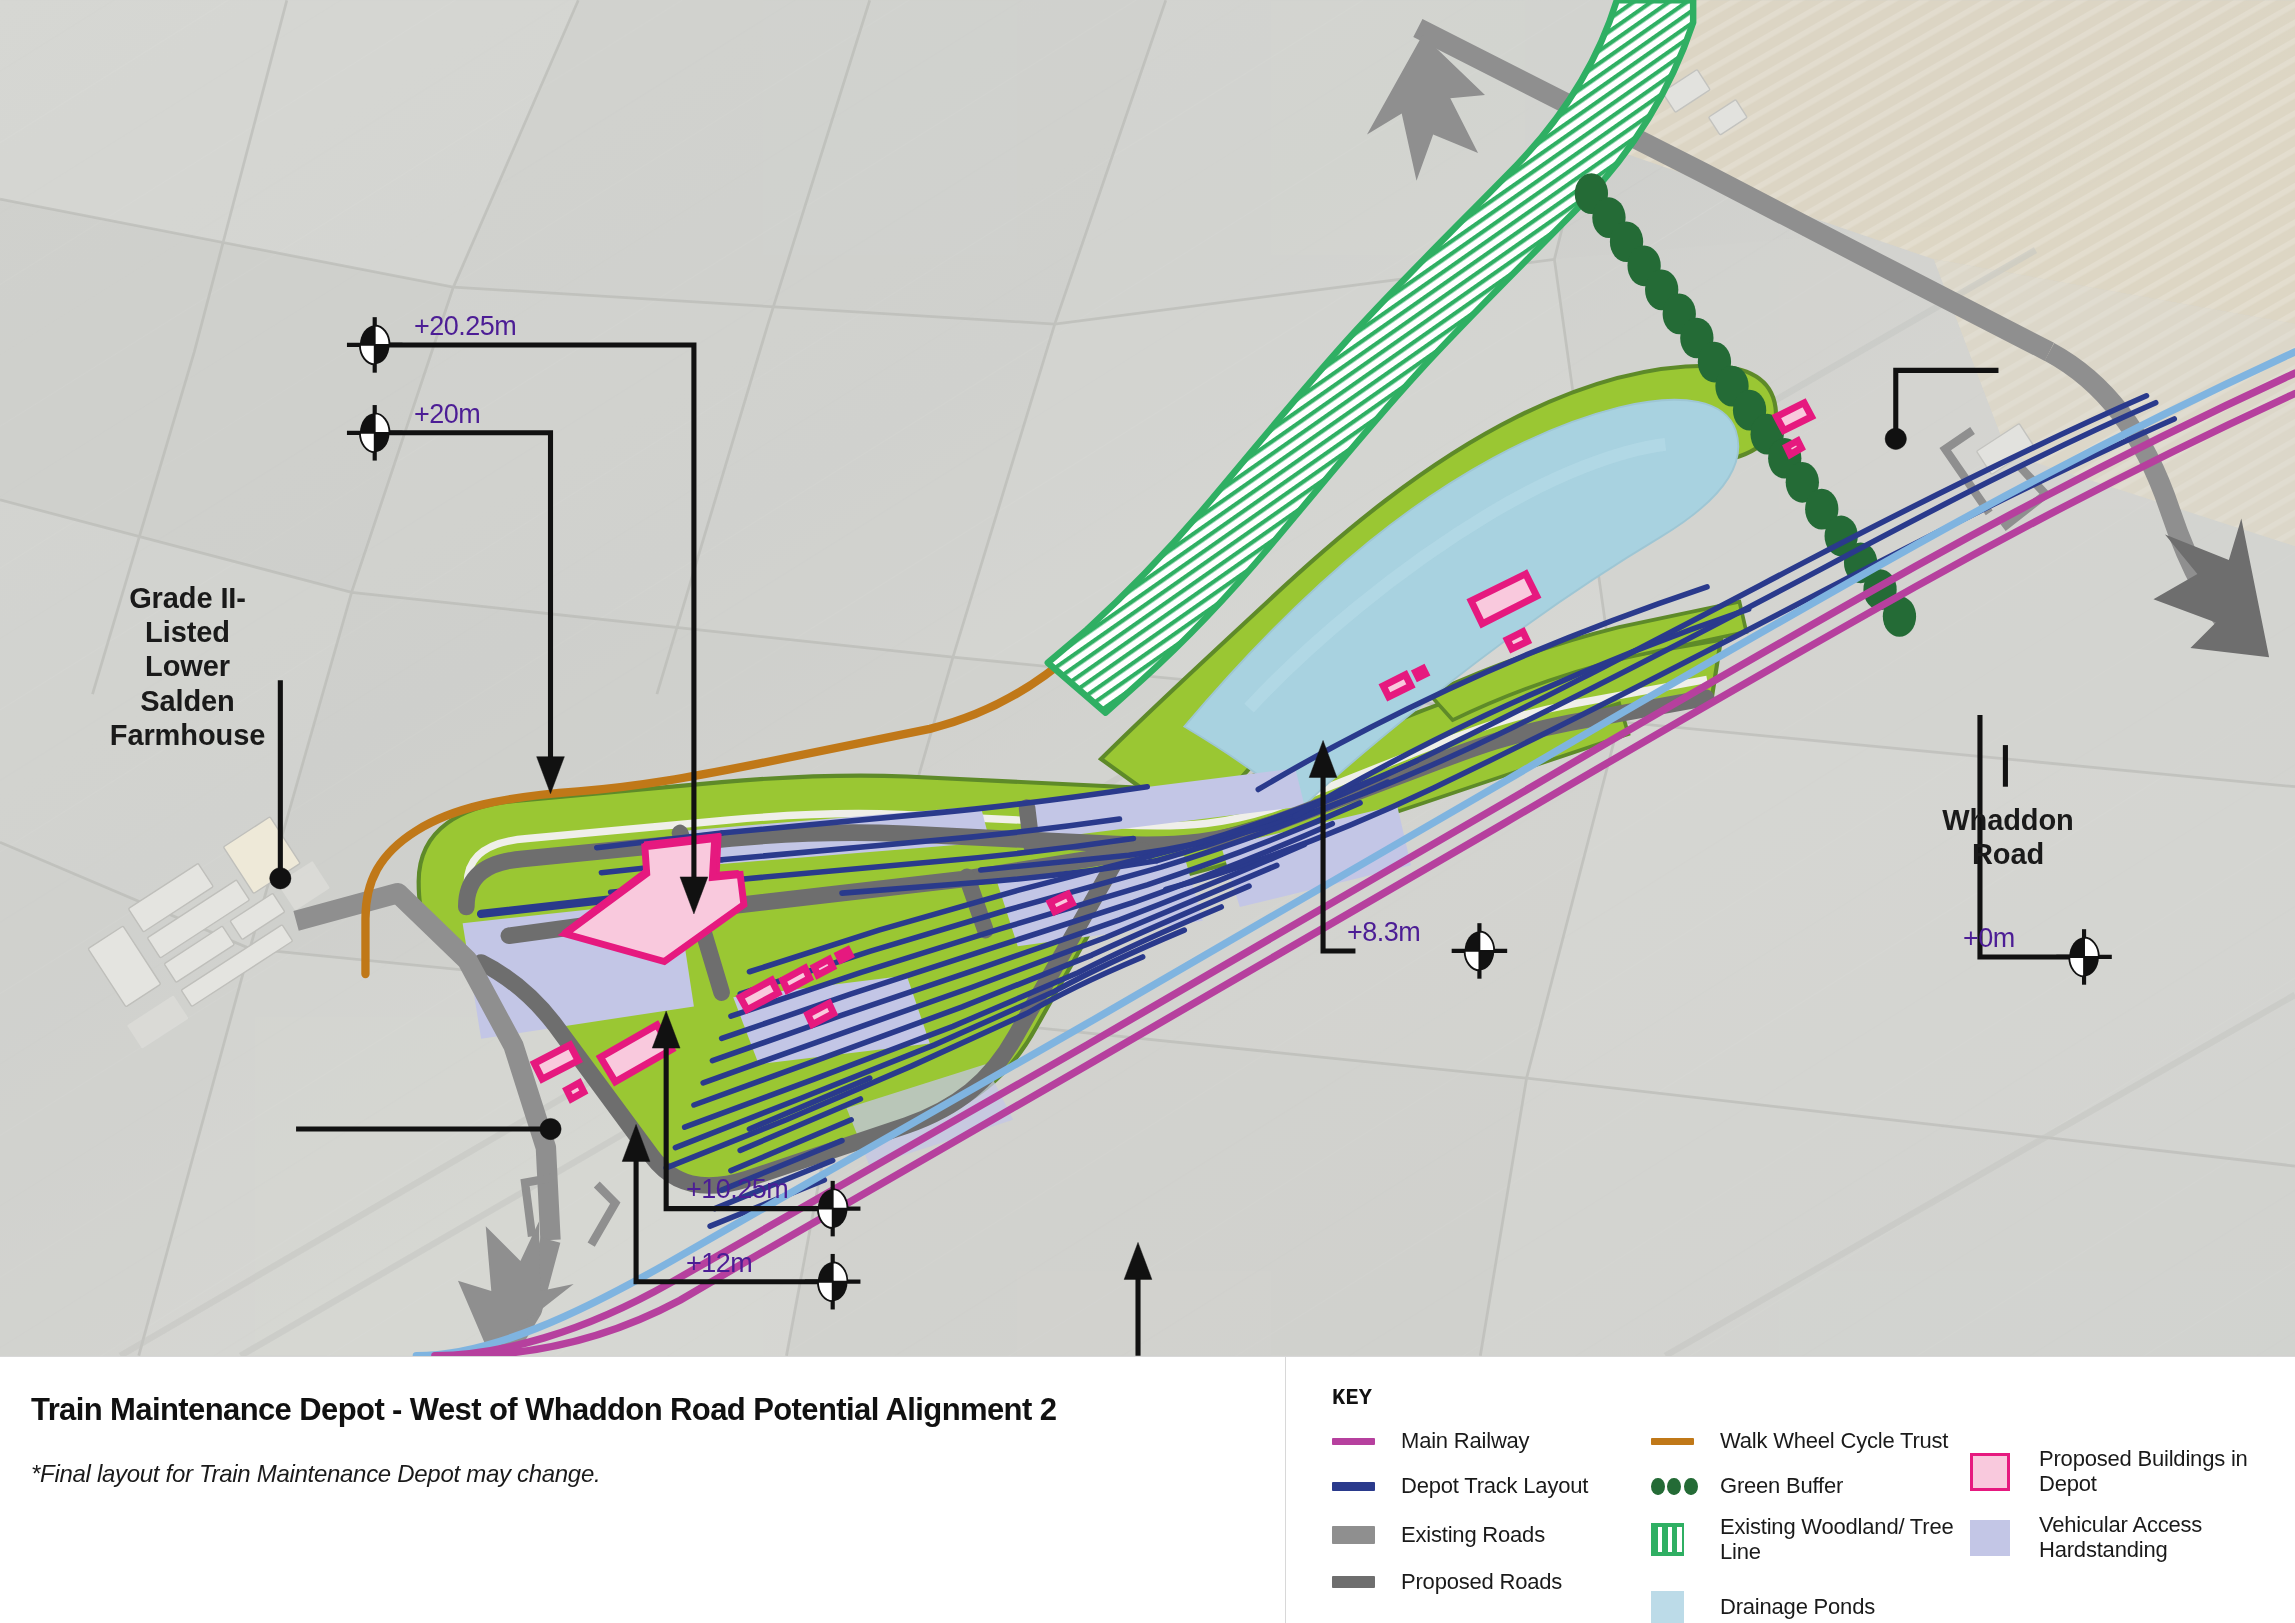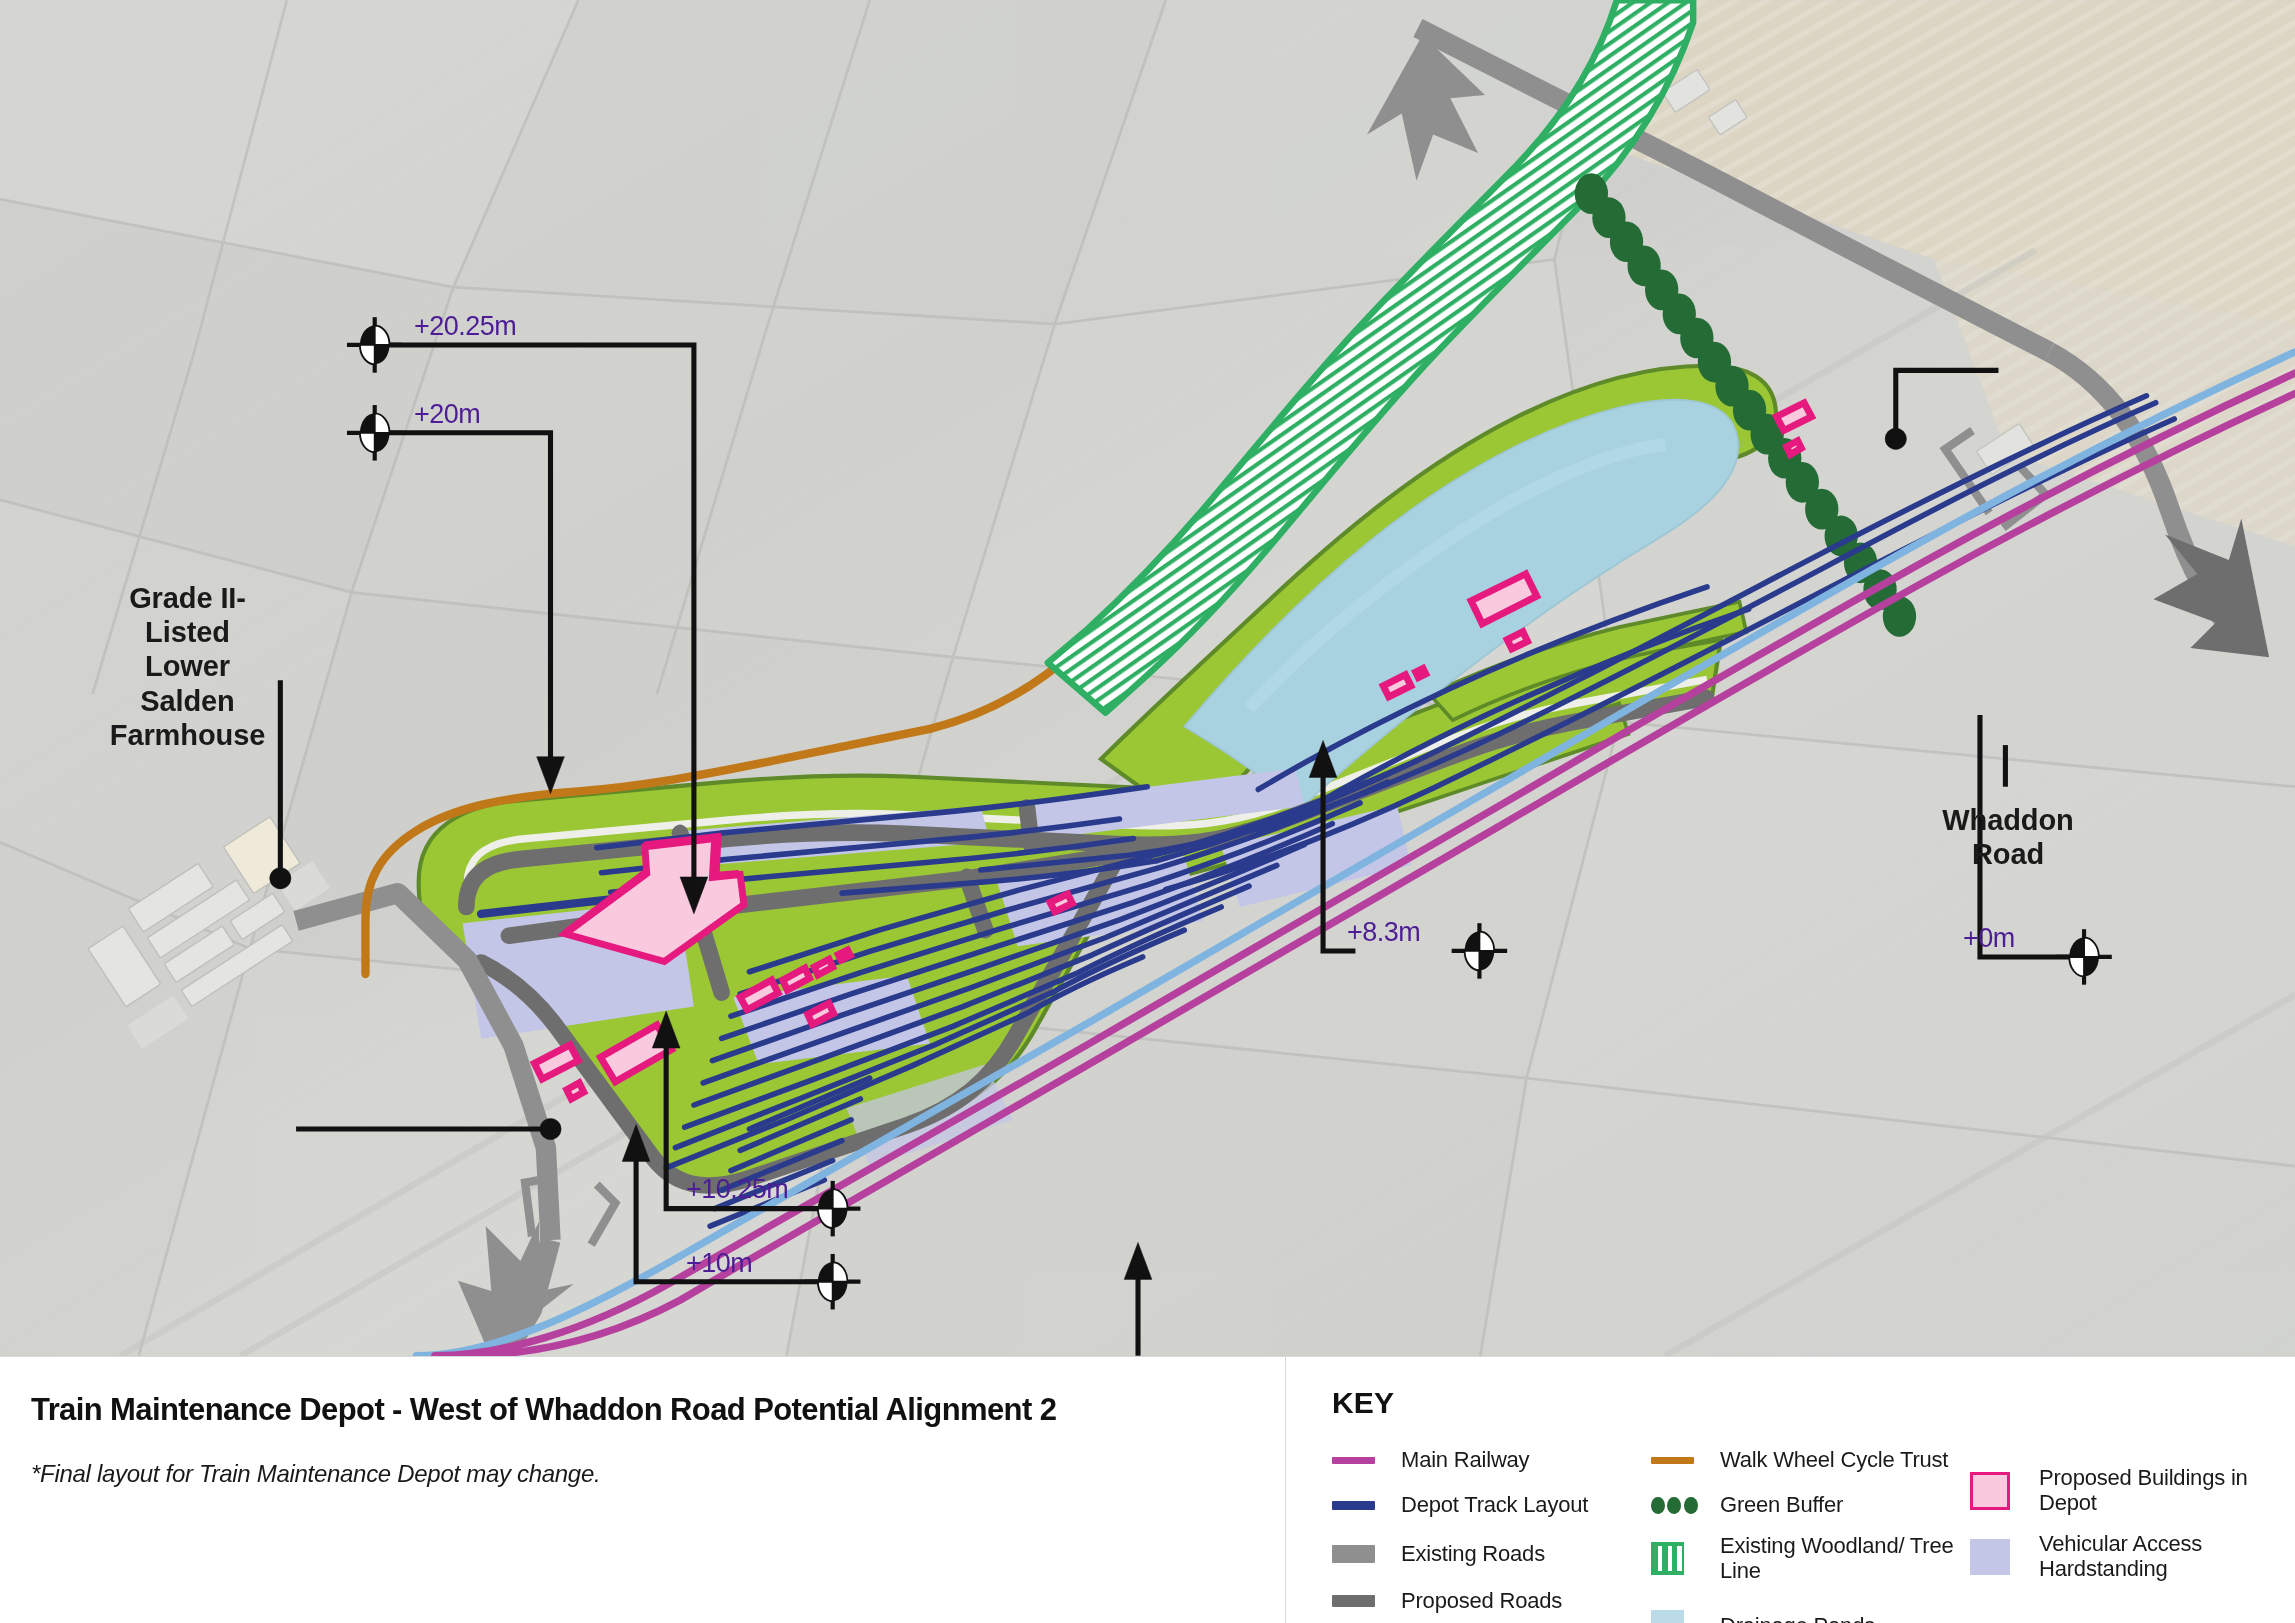--- a/index.html
+++ b/index.html
@@ -59,23 +59,24 @@
     margin-top:32px;
     font-size:24px; font-style:italic; color:#1a1a1a;
     letter-spacing:-0.3px;
   }
   #footer-right {
     flex:1; height:100%;
     padding:29px 0 0 46px;
     position:relative;
   }
   #key-title {
-    font-size:30px; font-weight:bold; color:#111;
+    font-size:22px; font-weight:bold; color:#111;
     letter-spacing:0.2px;
-    margin-bottom:24px;
+    margin-bottom:14px;
+    font-family:Liberation Mono, monospace;
   }
   #key-cols { display:flex; gap:0px; }
   .key-col { width:auto; }
   .key-col.c1 { width:319px; }
   .key-col.c2 { width:319px; }
   .key-col.c3 { width:305px; }
 
   .key-item {
     display:flex; align-items:center;
     margin-bottom:12px;
@@ -570,21 +571,21 @@
 
 
   <div class="ann ann-lg" style="left:1934px; top:803px; width:148px; text-align:center;">Whaddon
 Road</div>
 
   <div class="elev" style="left:414px; top:311px;">+20.25m</div>
   <div class="elev" style="left:414px; top:399px;">+20m</div>
   <div class="elev" style="left:1347px; top:917px;">+8.3m</div>
   <div class="elev" style="left:1963px; top:923px;">+0m</div>
   <div class="elev" style="left:686px; top:1174px;">+10.25m</div>
-  <div class="elev" style="left:686px; top:1248px;">+10m</div>
+  <div class="elev" style="left:686px; top:1248px;">+12m</div>
 </div>
 
 <div id="footer">
 
   <div id="footer-left">
     <div id="footer-title">Train Maintenance Depot - West of Whaddon Road Potential Alignment 2</div>
     <div id="footer-note">*Final layout for Train Maintenance Depot may change.</div>
   </div>
 
   <div id="footer-right">

